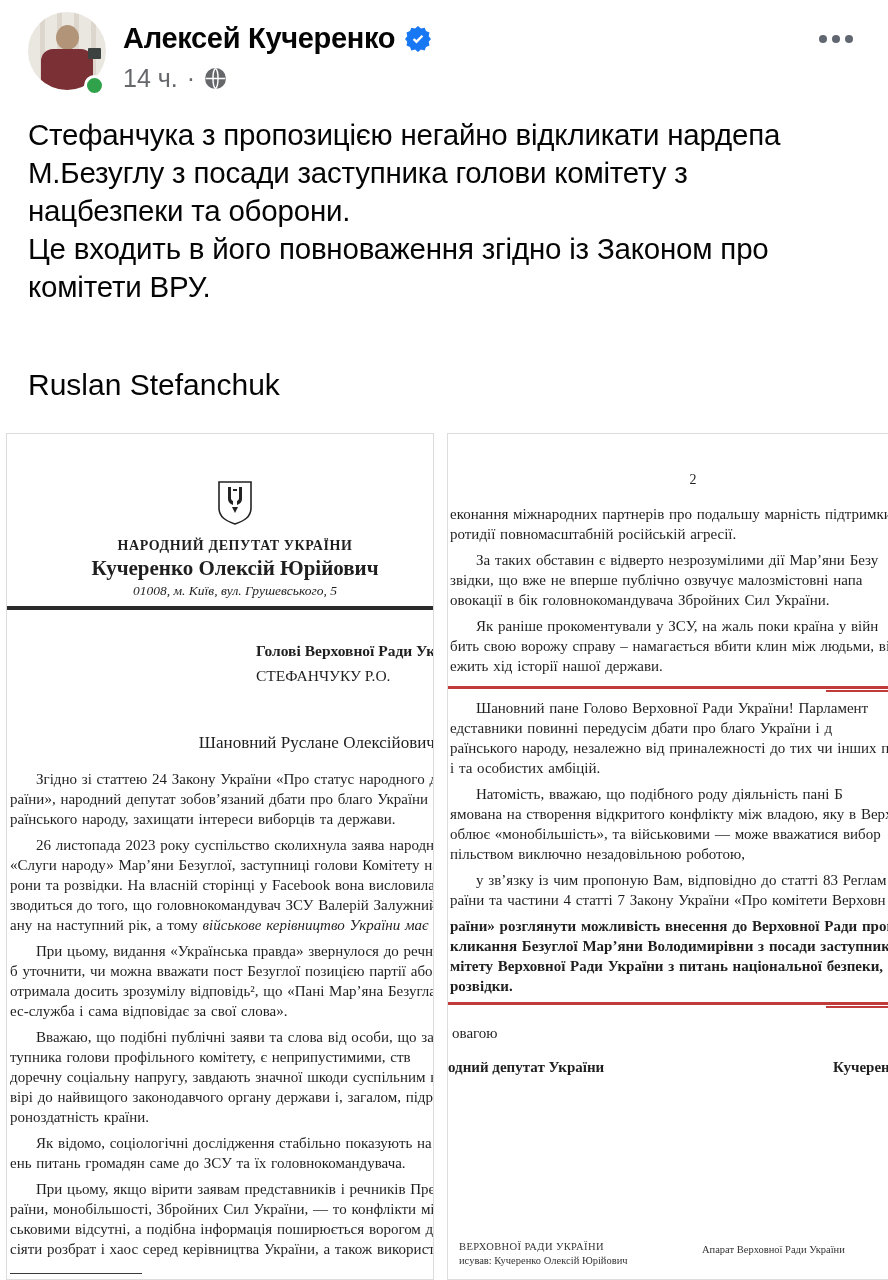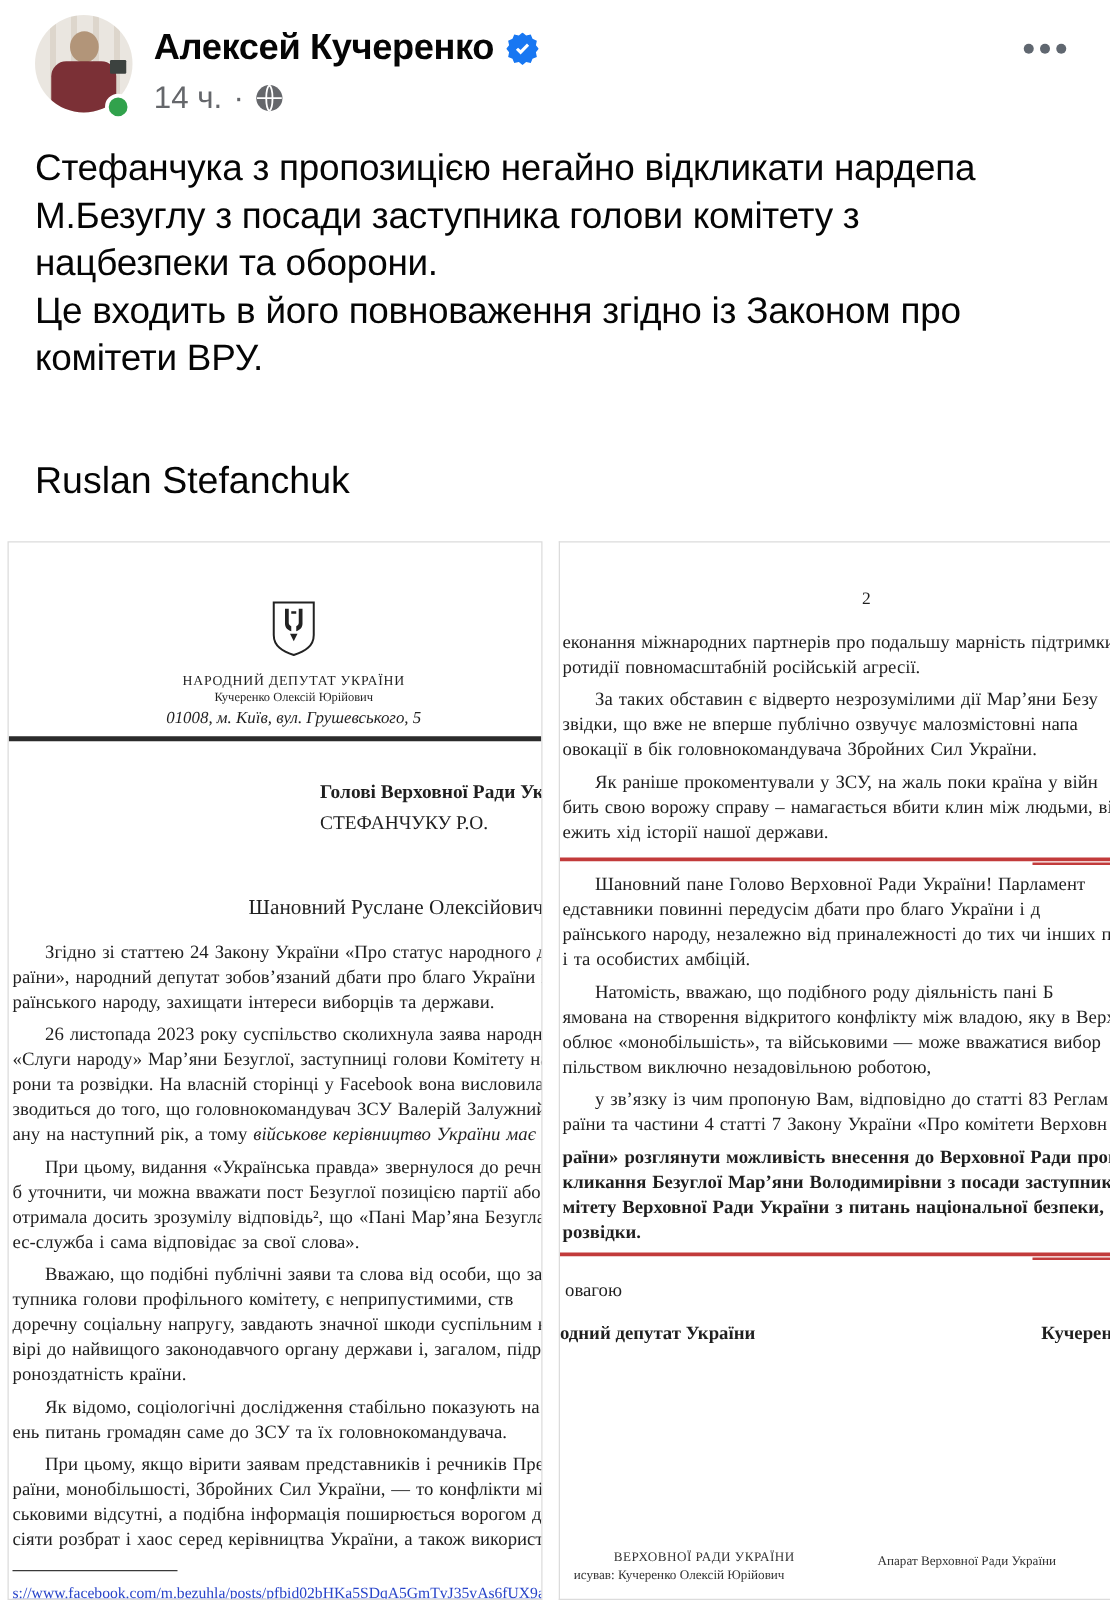--- a/index.html
+++ b/index.html
@@ -35,22 +35,22 @@
   .doc-left{left:6px;width:428px;}
   .doc-right{left:447px;width:441px;border-right:none;}
   .dline{white-space:nowrap;line-height:20px;font-size:15px;word-spacing:1px;}
   .para{margin:0 0 6px 0;}
   .para .first{text-indent:26px;}
   .para.noindent .first{text-indent:0;}
   .para.bold .dline{font-weight:bold;}
   .it{font-style:italic;}
   
   .letterhead{margin-top:46px;text-align:center;transform:translateX(15px);}
-  .lh-title{font-size:11px;font-weight:normal;letter-spacing:.6px;margin-top:8px;white-space:nowrap;}
-  .lh-name{font-size:10px;font-weight:normal;margin-top:2px;white-space:nowrap;}
+  .lh-title{font-size:14px;font-weight:bold;letter-spacing:.6px;margin-top:8px;white-space:nowrap;}
+  .lh-name{font-size:21px;font-weight:bold;margin-top:2px;white-space:nowrap;}
   .lh-addr{font-size:13.5px;font-style:italic;margin-top:2px;white-space:nowrap;}
   .lh-rule{height:4px;background:#2b2b2b;margin-top:7px;}
   .recipient{margin:32px 0 0 249px;font-size:15.5px;}
   .recipient .r1{font-weight:bold;white-space:nowrap;}
   .recipient .r2{margin-top:7px;white-space:nowrap;}
   .salutation{margin-top:48px;text-align:right;font-size:17px;transform:translateX(16px);white-space:nowrap;}
   .docbody{margin-top:16px;padding-left:3px;}
   .fnsep{width:132px;border-top:1.5px solid #3a3a3a;margin:14px 0 9px 3px;}
   .fnlink{font-size:12.5px;color:#2743c9;text-decoration:underline;line-height:16px;
     white-space:nowrap;padding-left:3px;}
@@ -58,21 +58,21 @@
   .pagenum{text-align:center;margin-top:38px;font-size:14px;transform:translateX(25px);}
   .docbody2{margin-top:16px;padding-left:2px;}
   .redline{height:3px;background:#c23b3b;margin:2px -2px 8px -2px;position:relative;}
   .redline.spaced{margin:10px -2px 9px -2px;}
   .redline::after{content:'';position:absolute;right:0;top:4px;width:64px;height:2px;background:#c23b3b;}
   .closing{position:relative;margin-top:20px;padding-left:4px;font-size:15px;height:60px;}
   .closing .regards{white-space:nowrap;}
   .closing .role{position:absolute;left:0;top:34px;font-weight:bold;white-space:nowrap;}
   .closing .sig{position:absolute;left:385px;top:34px;font-weight:bold;white-space:nowrap;}
   .stamp-left{position:absolute;left:11px;top:806px;font-size:10.5px;color:#333;line-height:14px;}
-  .stamp-left .s1{letter-spacing:.4px;margin-left:32px;}
+  .stamp-left .s1{letter-spacing:.4px;}
   .stamp-right{position:absolute;left:254px;top:810px;font-size:10.5px;color:#333;white-space:nowrap;}
 </style>
 </head>
 <body>
 
 <div>
 
   <div class="avatar">
     <span class="head"></span>
     <span class="torso"></span>

